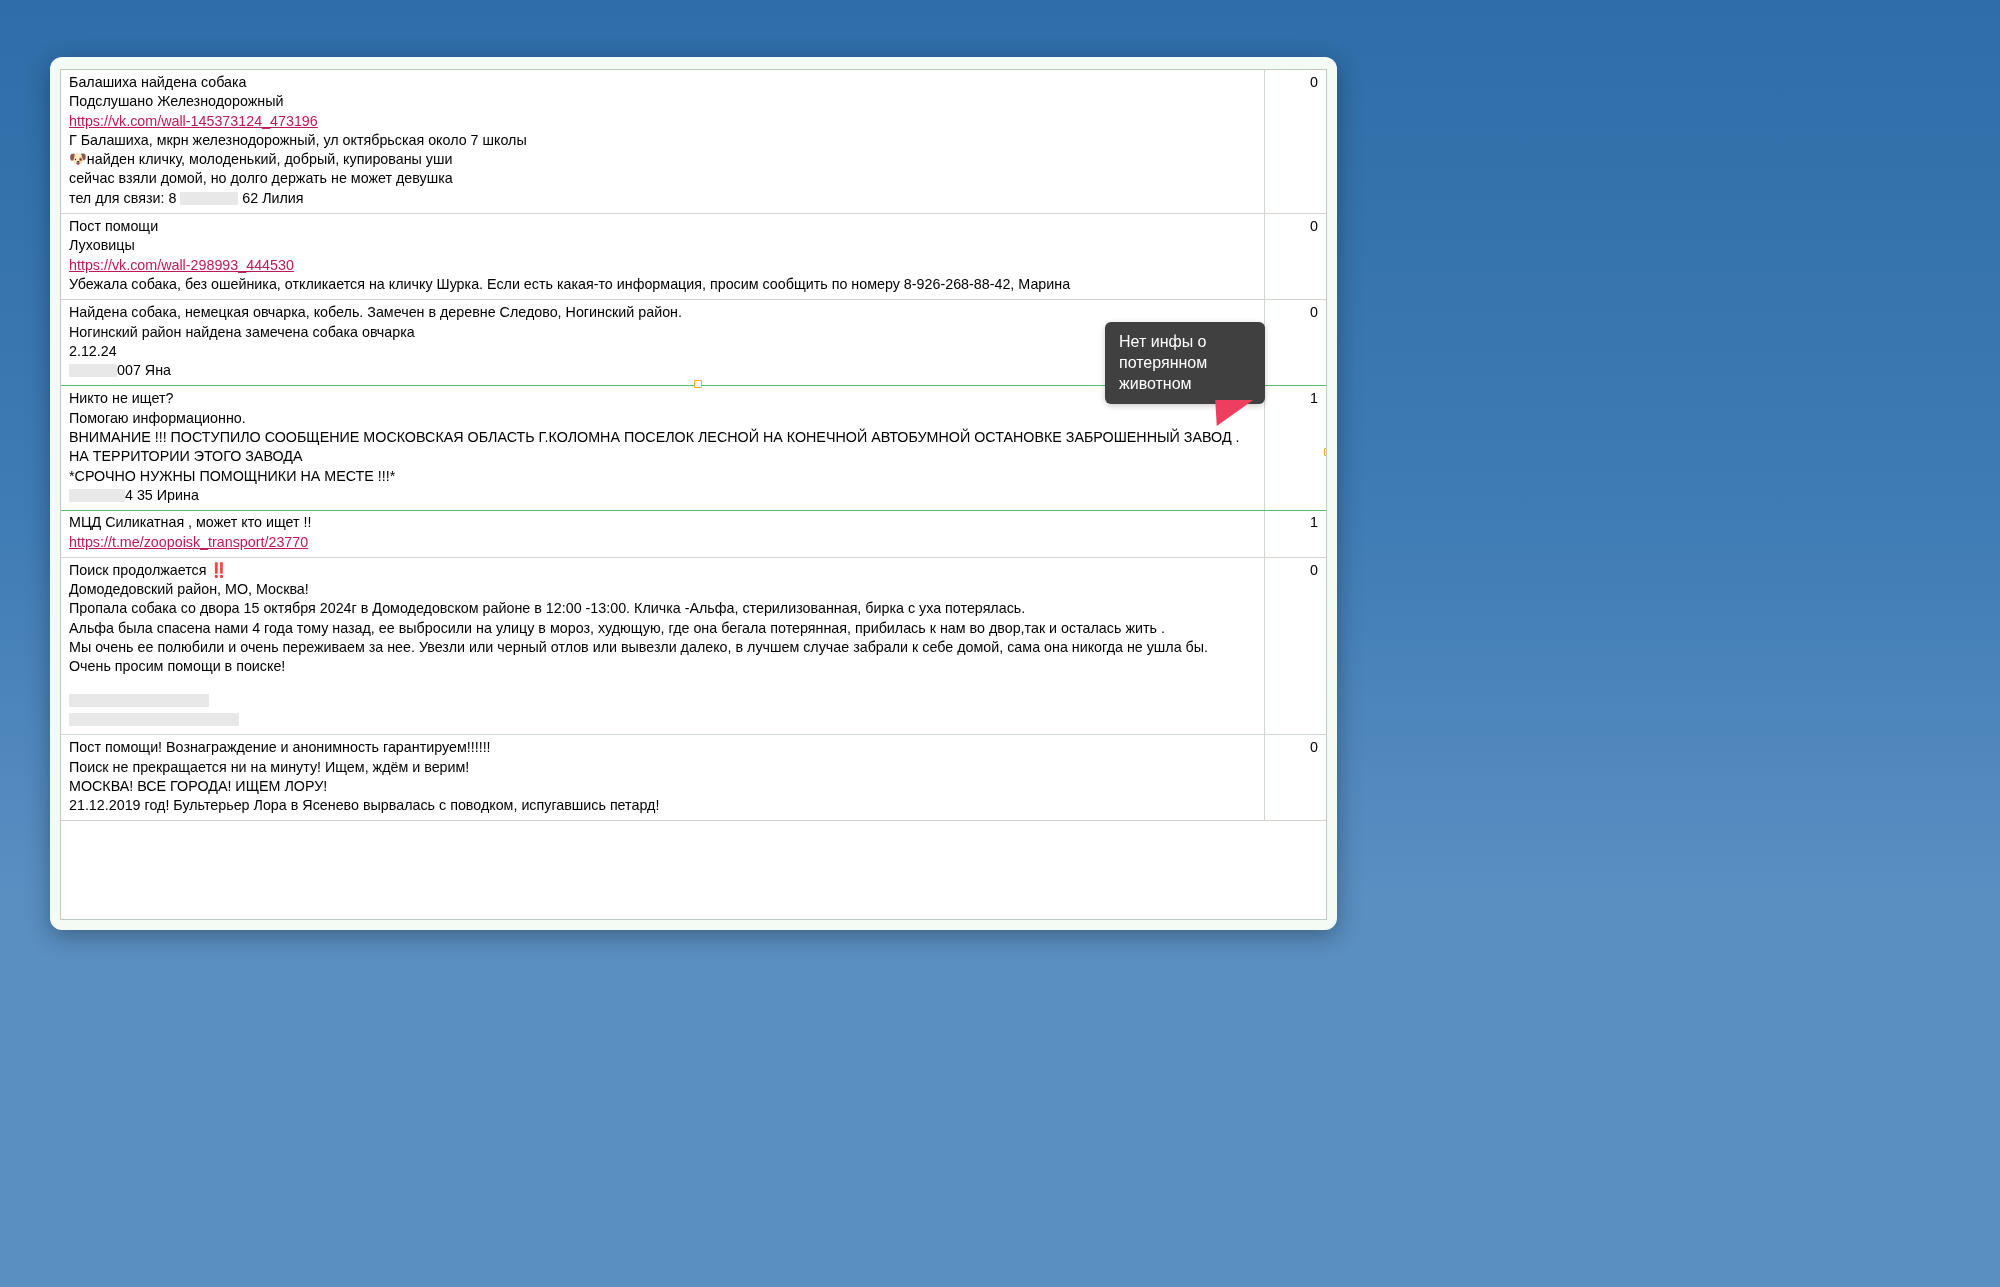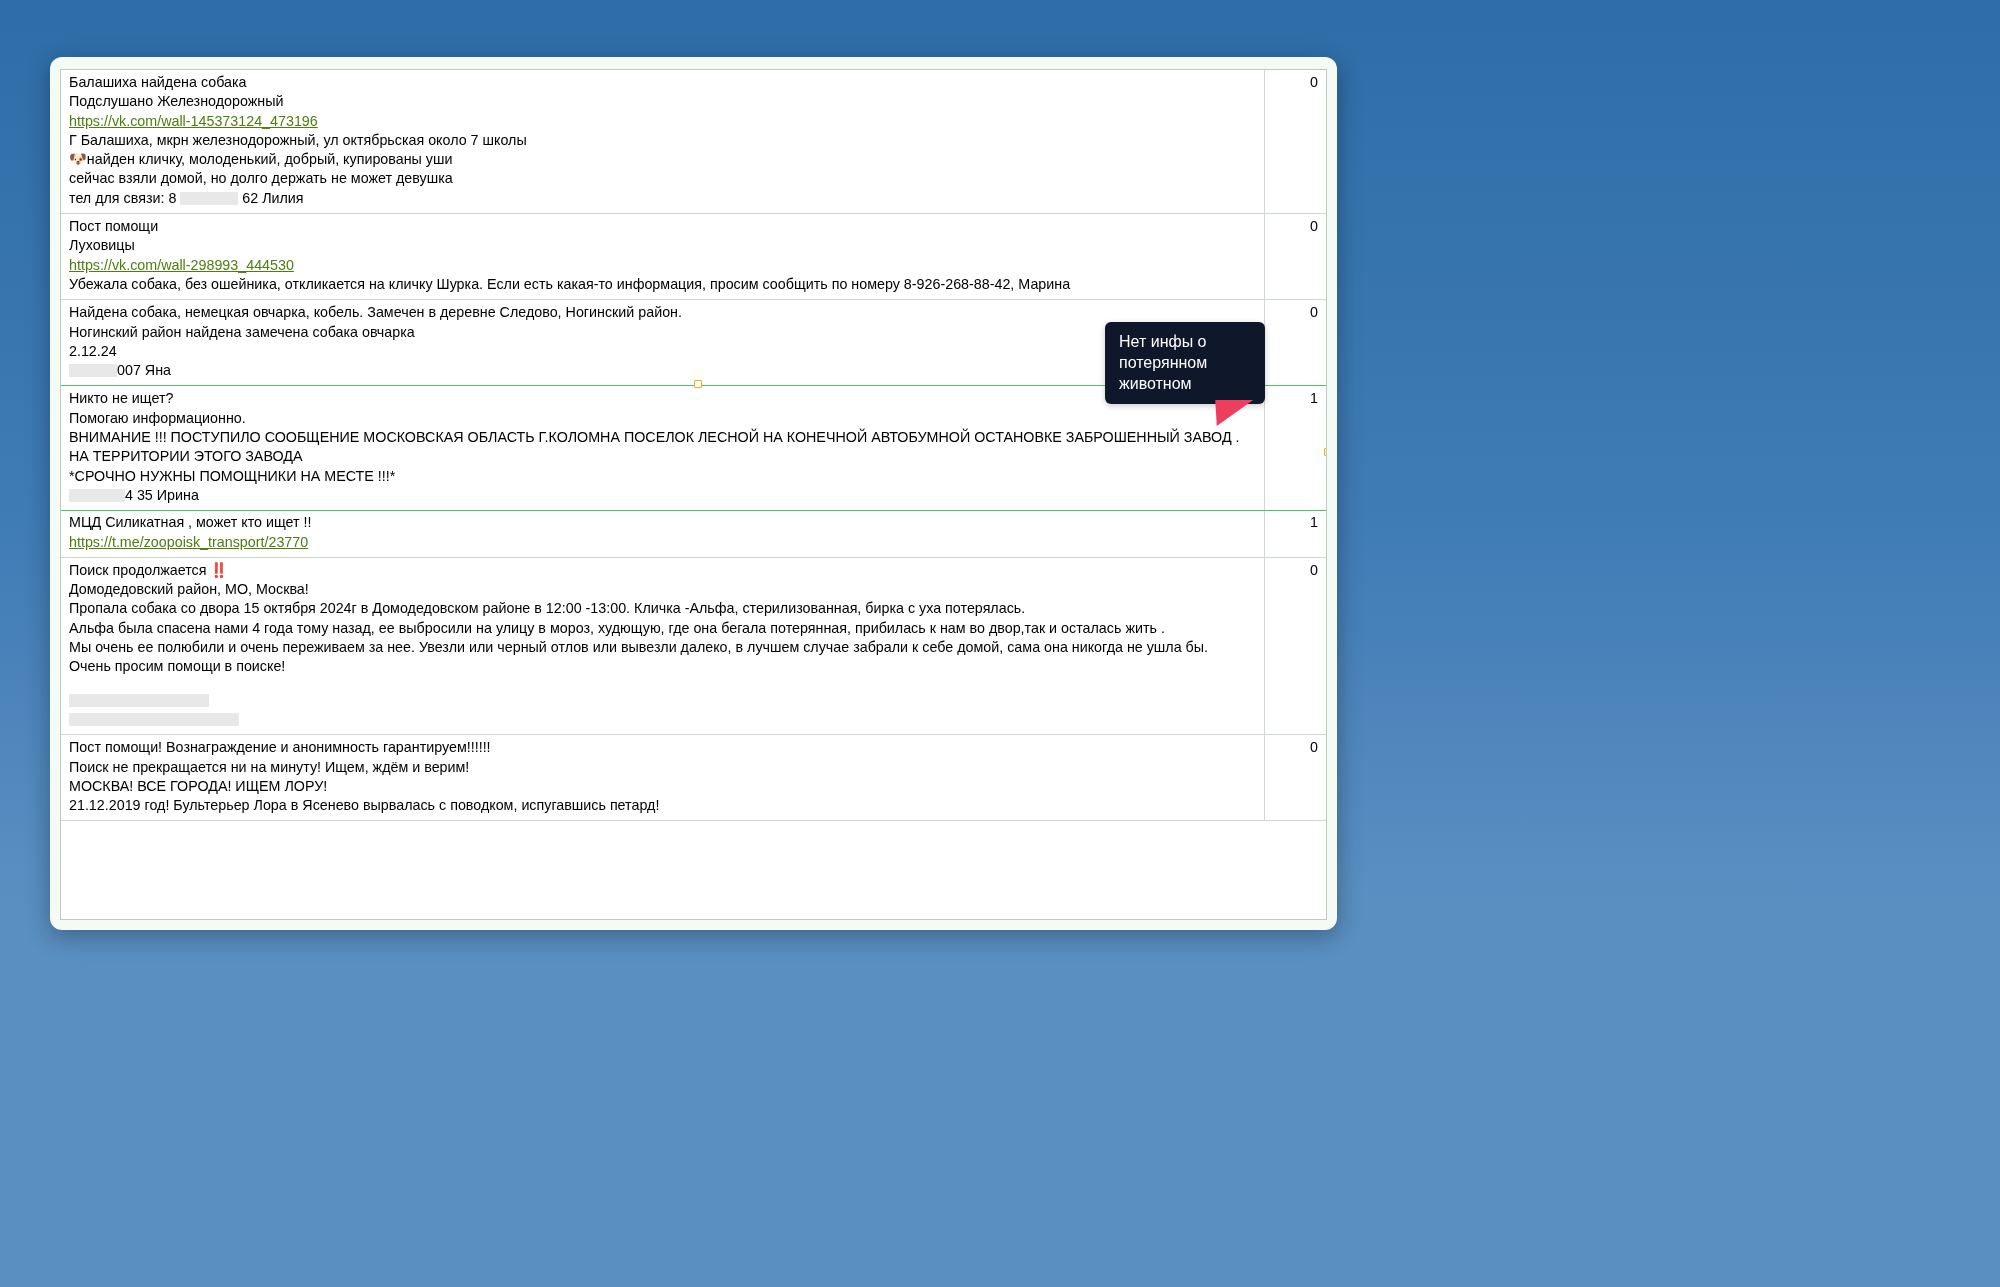--- a/index.html
+++ b/index.html
@@ -52,36 +52,36 @@
   }
   .numcell {
     width: 50px;
     flex: 0 0 50px;
     border-left: 1px solid #cfd8cf;
     text-align: right;
     padding: 3px 8px 3px 3px;
     color: #000;
   }
   .maincell a, .link {
-    color: #4d7c0f;
+    color: #be185d;
     text-decoration: underline;
     cursor: pointer;
   }
   .redacted {
     display: inline-block;
     background: #e8e8e8;
     height: 13px;
     vertical-align: -2px;
     border-radius: 1px;
   }
   .callout {
     position: absolute;
     right: 72px;
     top: 265px;
-    background: #0f172a;
+    background: #404040;
     color: #fff;
     font-size: 16px;
     line-height: 1.3;
     padding: 10px 14px;
     border-radius: 6px;
     width: 132px;
     box-shadow: 0 2px 6px rgba(0,0,0,0.2);
     z-index: 5;
   }
   .callout-tail {

